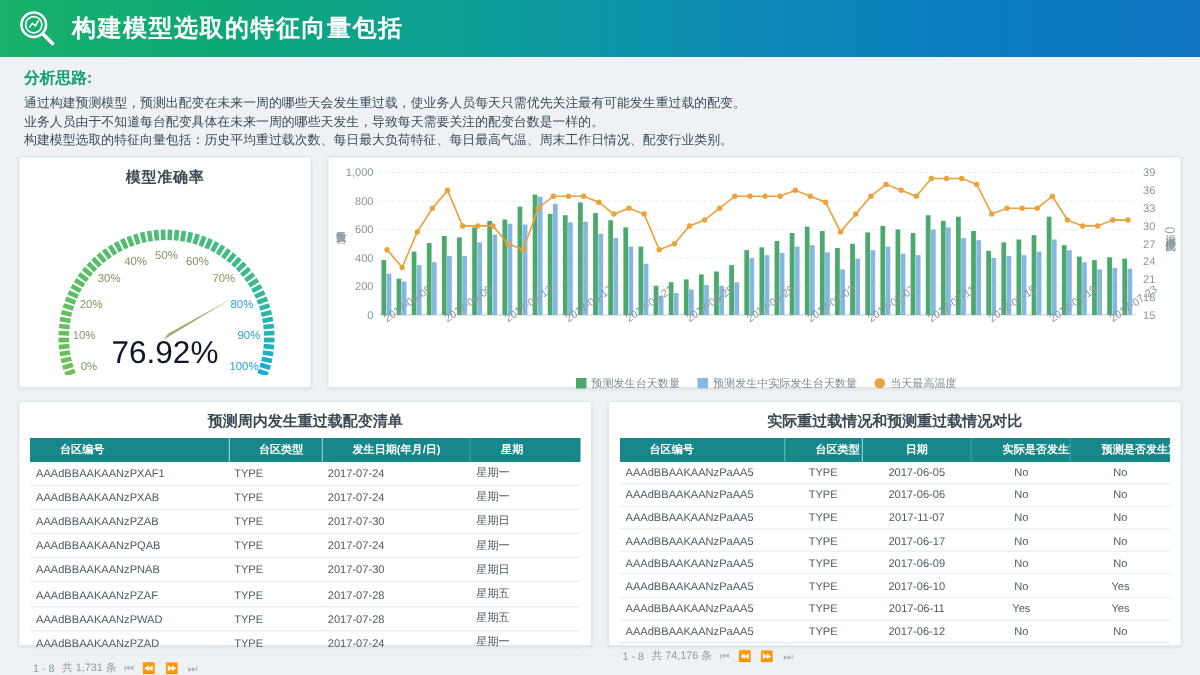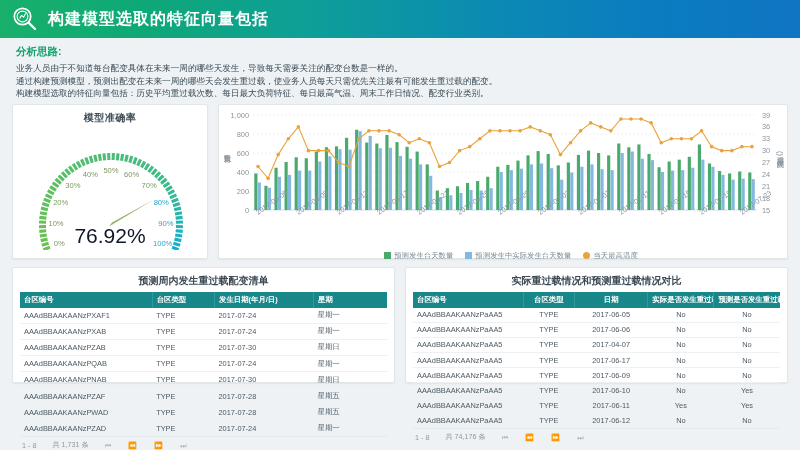--- a/index.html
+++ b/index.html
@@ -68,45 +68,45 @@
   .legend{
     position:absolute;bottom:-6px;left:16px;right:0;
     display:flex;justify-content:center;gap:12px;align-items:center;
   }
   .legend .item{ display:flex;align-items:center;gap:3px;font-size:7.4px;color:#7d8a92;}
   .legend .sw{ width:7px;height:7px;display:inline-block;}
   .legend .sw.dot{ border-radius:50%;}
 
   
   #tables-row{
-    display:flex;gap:10px;padding:8px 12px 0 12px;height:124px;
+    display:flex;gap:10px;padding:8px 12px 0 12px;height:172px;
   }
   .table-panel{ flex:1 1 50%;background:#fff;border:1px solid #e2e7ea;border-radius:2px;
                 box-shadow:0 1px 2px rgba(0,0,0,.06); padding:4px 7px 3px 7px;
                 display:flex;flex-direction:column;}
   .table-panel .tp-title{
     text-align:center;font-size:10px;font-weight:bold;color:#3c4a54;margin:2px 0 4px 0;
   }
   table{ width:100%;border-collapse:collapse;table-layout:fixed;}
   thead th{
     background:#18878a;color:#fff;font-size:7.4px;font-weight:bold;
-    padding:3px 4px;text-align:left;border-right:1px solid #2e9a9b;
+    padding:3px 20px;text-align:left;border-right:1px solid #2e9a9b;
     white-space:nowrap;overflow:hidden;
   }
   thead th:last-child{border-right:none;}
   tbody td{
     font-size:7.4px;color:#4c5a63;padding:2.6px 4px;
     border-bottom:1px solid #edf1f3;white-space:nowrap;overflow:hidden;
     text-overflow:clip;
   }
   tbody tr:last-child td{border-bottom:1px solid #e5eaed;}
   .c-center{ text-align:center;}
   .pager{
     margin-top:auto;padding:3px 2px 0 2px;font-size:7.2px;color:#8e9aa1;
-    display:flex;align-items:center;gap:16px;
+    display:flex;align-items:center;gap:5px;
   }
   .pager .nav{ color:#aab4ba;letter-spacing:1px;cursor:pointer;}
   #footer-strip{height:7px;}
 </style>
 </head>
 <body>
 
 <div id="app-header">
   <span class="logo">
     <svg viewBox="0 0 26 26" width="26" height="26">
@@ -114,22 +114,22 @@
       <circle cx="10.5" cy="10.5" r="5.4" fill="none" stroke="#ffffff" stroke-width="1.1"></circle>
       <polyline points="7.6,12.4 9.6,9.4 11.6,11.2 13.6,7.6" fill="none" stroke="#ffffff" stroke-width="1.1" stroke-linejoin="round"></polyline>
       <line x1="16.6" y1="16.6" x2="23" y2="23" stroke="#ffffff" stroke-width="2.4" stroke-linecap="round"></line>
     </svg>
   </span>
   <span class="title">构建模型选取的特征向量包括</span>
 </div>
 
 <div id="intro">
   <div class="head">分析思路:</div>
+  <p>通过构建预测模型，预测出配变在未来一周的哪些天会发生重过载，使业务人员每天只需优先关注最有可能发生重过载的配变。</p>
   <p>业务人员由于不知道每台配变具体在未来一周的哪些天发生，导致每天需要关注的配变台数是一样的。</p>
-  <p>通过构建预测模型，预测出配变在未来一周的哪些天会发生重过载，使业务人员每天只需优先关注最有可能发生重过载的配变。</p>
   <p>构建模型选取的特征向量包括：历史平均重过载次数、每日最大负荷特征、每日最高气温、周末工作日情况、配变行业类别。</p>
 </div>
 
 <div id="charts-row">
 
   <div class="panel" id="gauge-panel">
     <div class="panel-title">模型准确率</div>
     <div id="gauge-wrap">
       <svg id="gauge-svg" viewBox="0 0 196 125" width="196" height="125">
           <line x1="36.919979648915955" y1="122.23130931616846" x2="30.34213130341459" y2="124.62545031944813" stroke="rgb(108,193,80)" stroke-width="3.1" stroke-linecap="butt"></line>
@@ -529,21 +529,21 @@
           <tr>
             <td>AAAdBBAAKAANzPaAA5</td>
             <td class="c-center">TYPE</td>
             <td class="c-center">2017-06-06</td>
             <td class="c-center">No</td>
             <td class="c-center">No</td>
           </tr>
           <tr>
             <td>AAAdBBAAKAANzPaAA5</td>
             <td class="c-center">TYPE</td>
-            <td class="c-center">2017-04-07</td>
+            <td class="c-center">2017-11-07</td>
             <td class="c-center">No</td>
             <td class="c-center">No</td>
           </tr>
           <tr>
             <td>AAAdBBAAKAANzPaAA5</td>
             <td class="c-center">TYPE</td>
             <td class="c-center">2017-06-17</td>
             <td class="c-center">No</td>
             <td class="c-center">No</td>
           </tr>

